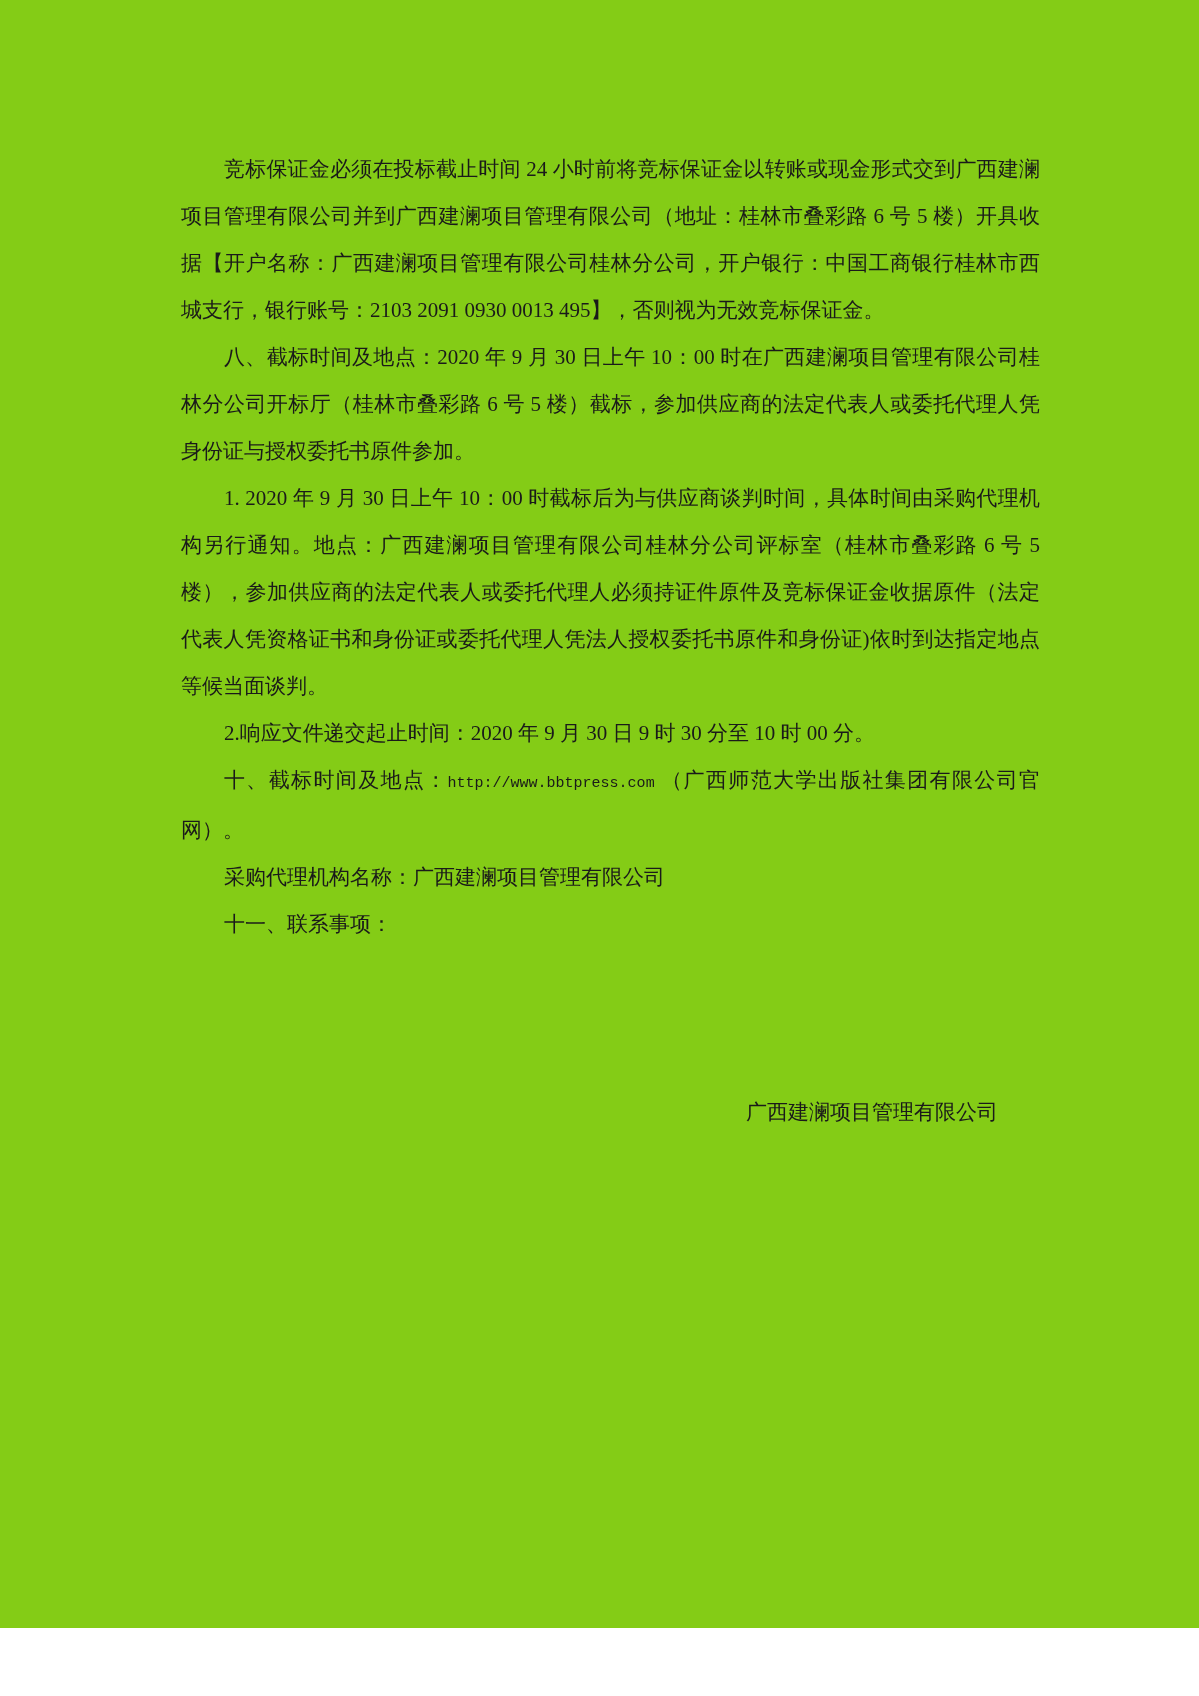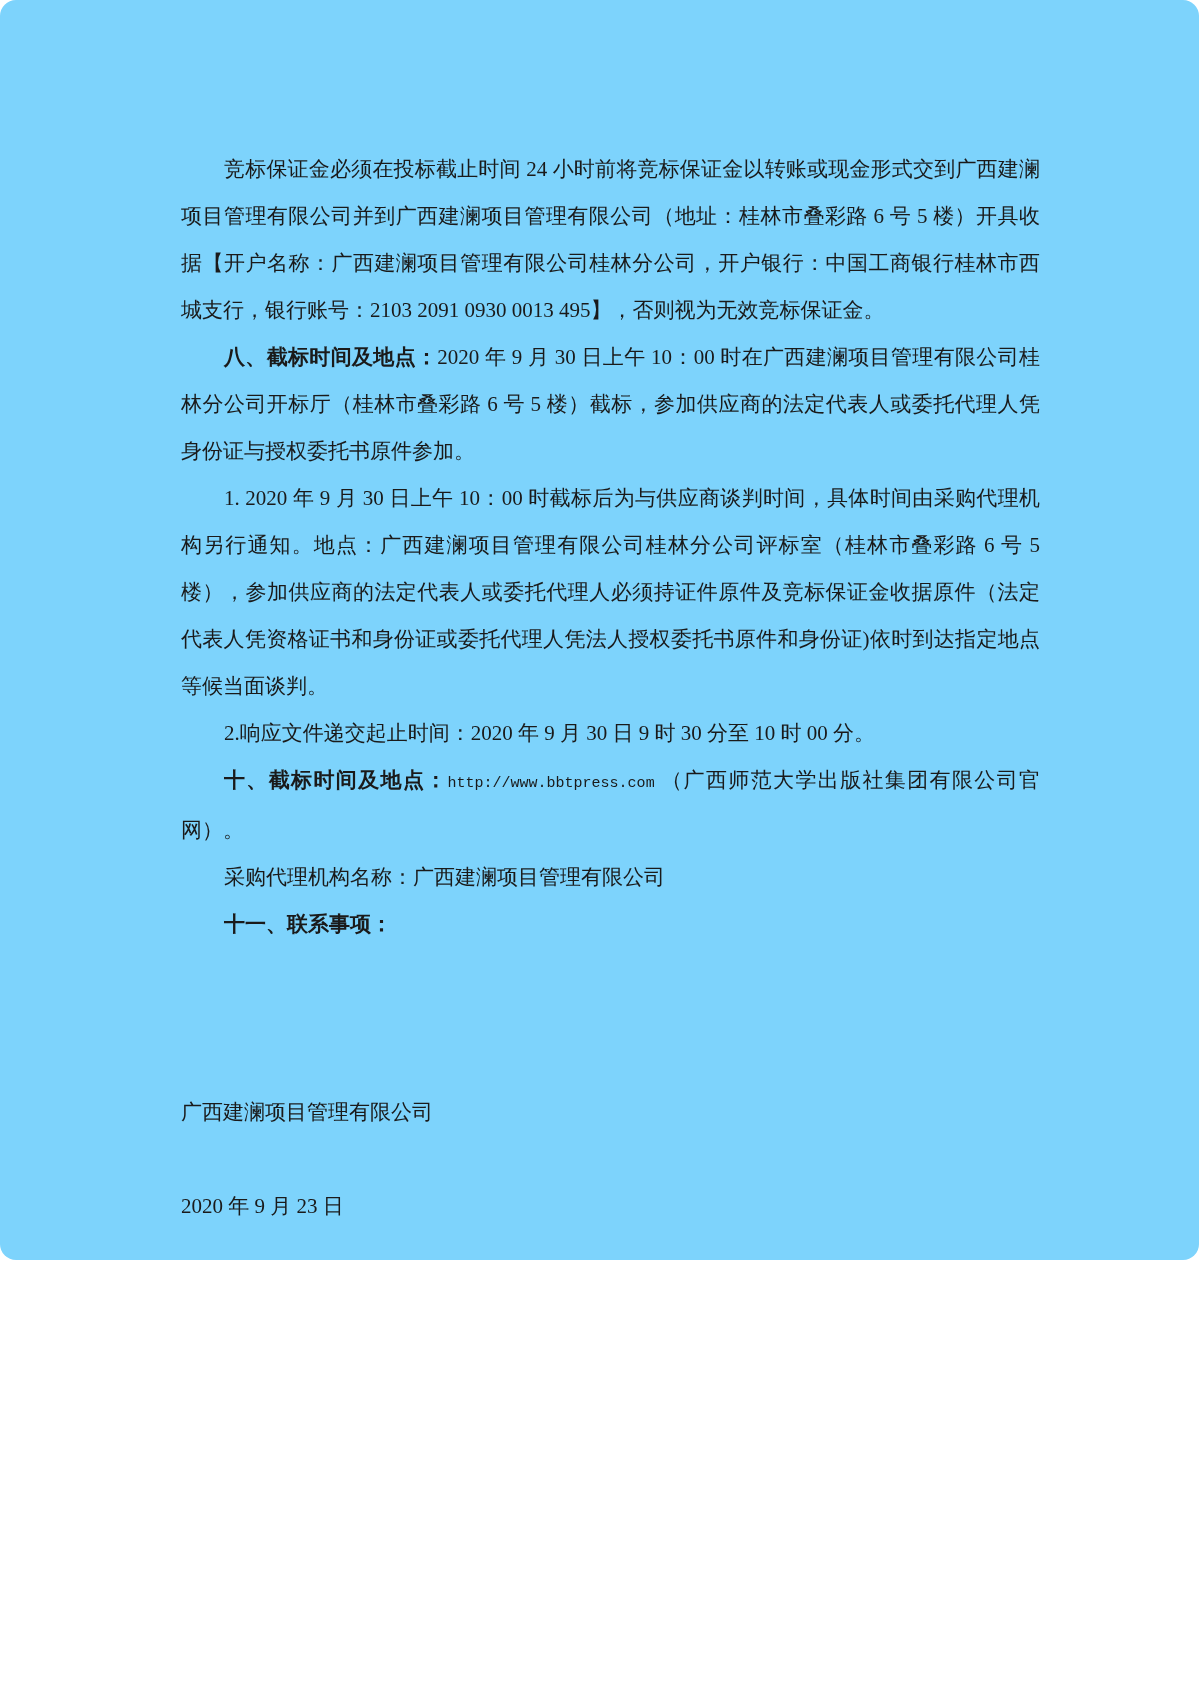--- a/index.html
+++ b/index.html
@@ -3,51 +3,50 @@
 <meta charset="utf-8">
 <style>
   html, body {
     margin: 0;
     padding: 0;
     background: #ffffff;
   }
   .page {
     position: relative;
     width: 1199px;
-    height: 1260px;
-    background: #7dd3fc;
+    height: 1628px;
+    background: #84cc16;
     overflow: hidden;
     font-family: "Liberation Serif", "DejaVu Serif", serif;
     color: #1a1a1a;
-    border-radius: 16px;
   }
   .doc {
     position: absolute;
     left: 181px;
     top: 146px;
     width: 859px;
     font-size: 21px;
     line-height: 47px;
     text-align: justify;
   }
   .doc p {
     margin: 0;
     padding: 0;
     text-indent: 43px;
   }
   .b {
-    font-weight: bold;
+    font-weight: normal;
     margin-top: 24px;
   }
   .mono {
     font-family: "Liberation Mono", "DejaVu Sans Mono", monospace;
     font-size: 15px;
   }
   p.sig {
-    text-align: left;
+    text-align: right;
     text-indent: 0;
   }
   p.sig-company {
     margin-top: 141px;
     padding-right: 42px;
   }
   p.sig-date {
     margin-top: 47px;
     padding-right: 23px;
   }
@@ -86,18 +85,15 @@
     <p>
       <span class="b">十一、联系事项：</span>
     </p>
 
 
 
     <p class="sig sig-company">
       <span>广西建澜项目管理有限公司</span>
     </p>
 
-    <p class="sig sig-date">
-      <span>2020 年 9 月 23 日</span>
-    </p>
 
   </div>
 </div>
 
 </body></html>

